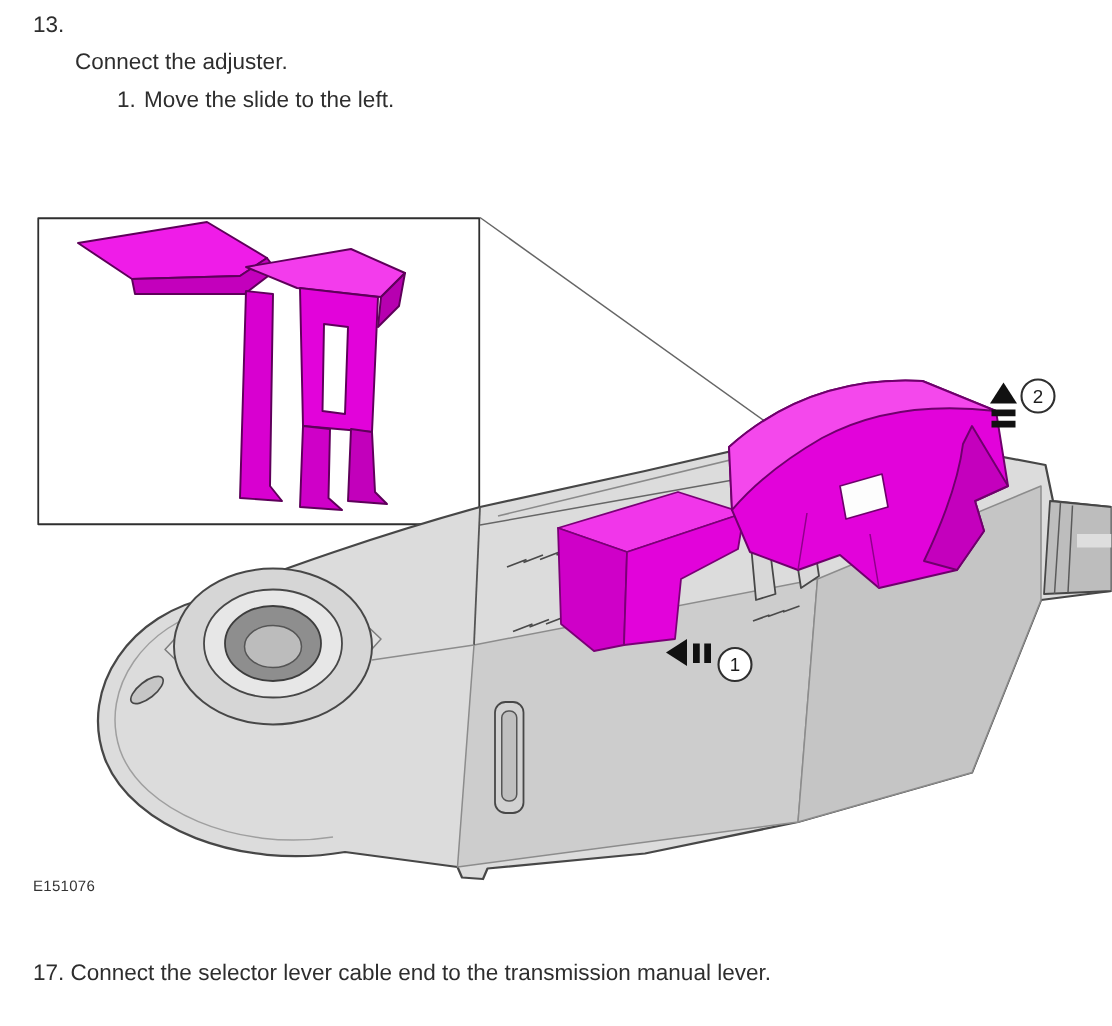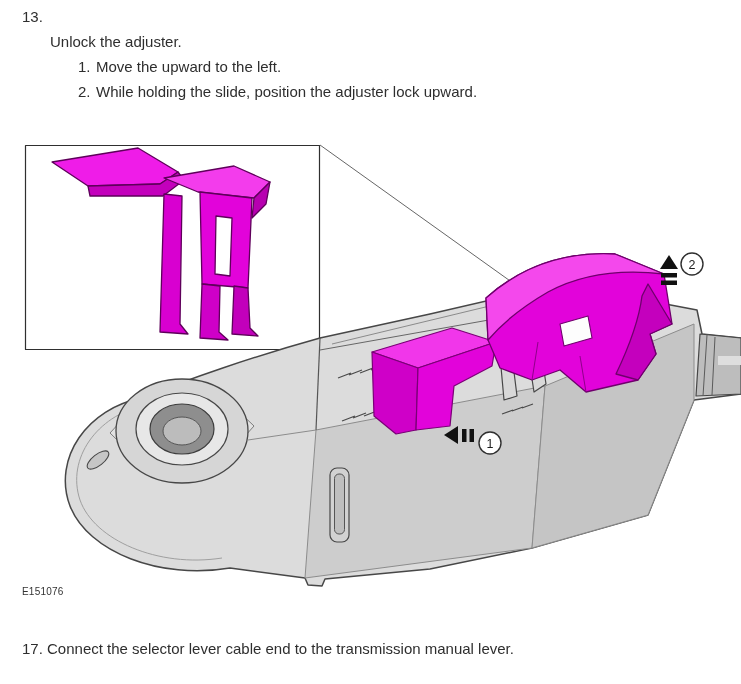--- a/index.html
+++ b/index.html
@@ -17,26 +17,23 @@
   .substep .num { display: inline-block; min-width: 15px; margin-right: 3px; }
   .fig-label { font-size: 10px; color: #333; letter-spacing: 0.2px; }
   svg text { font-family: "Liberation Sans", sans-serif; }
 </style>
 </head>
 <body>
 
 <div class="abs" style="left:0;top:0;width:741px;height:684px;">
 
   <div class="abs t15" style="left:22px;top:8px">13.</div>
-  <div class="abs t15" style="left:50px;top:33px">Unlock the adjuster.</div>
+  <div class="abs t15" style="left:50px;top:33px">Connect the adjuster.</div>
   <div class="abs t15 substep" style="left:78px;top:58px">
-    <span class="num">1.</span><span>Move the upward to the left.</span>
-  </div>
-  <div class="abs t15 substep" style="left:78px;top:83px">
-    <span class="num">2.</span><span>While holding the slide, position the adjuster lock upward.</span>
+    <span class="num">1.</span><span>Move the slide to the left.</span>
   </div>
 
   <svg class="abs" style="left:0;top:128px" width="741" height="500" viewBox="0 0 741 500">
 
     <g stroke-linejoin="round">
       <rect x="25.5" y="17.5" width="294" height="204" fill="#ffffff" stroke="#2f2f2f" stroke-width="1.2"></rect>
       <g stroke="#5e005a" stroke-width="1.3">
         <path d="M52,34 L138,20 L178,44 L160,56 L88,58 Z" fill="#ef1ce8"></path>
         <path d="M88,58 L160,56 L178,44 L184,52 L163,68 L90,68 Z" fill="#c300bc"></path>
         <path d="M164,50 L234,38 L270,54 L254,70 L198,64 Z" fill="#f33cec"></path>

